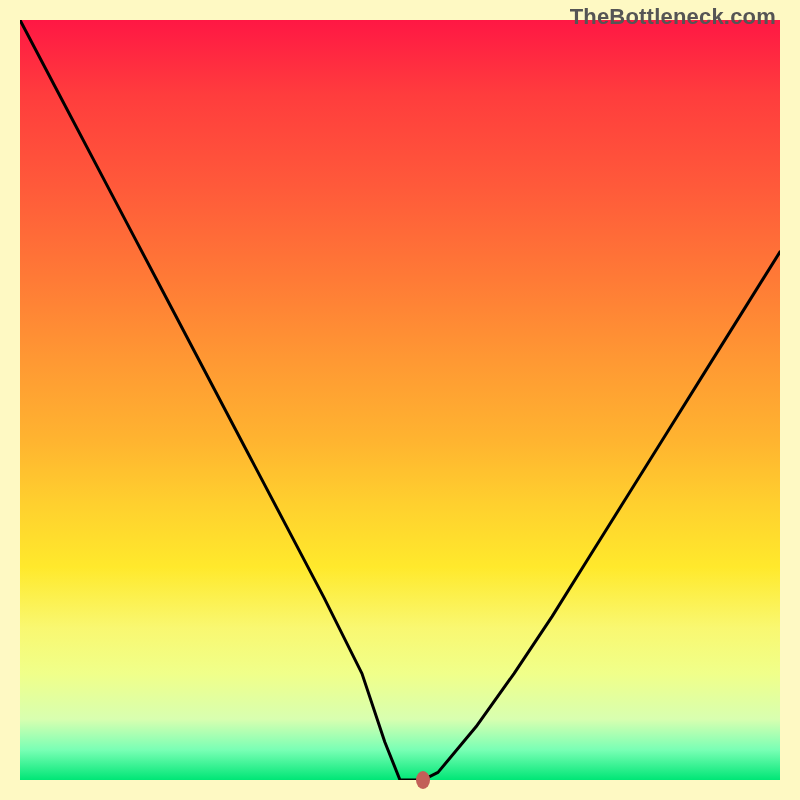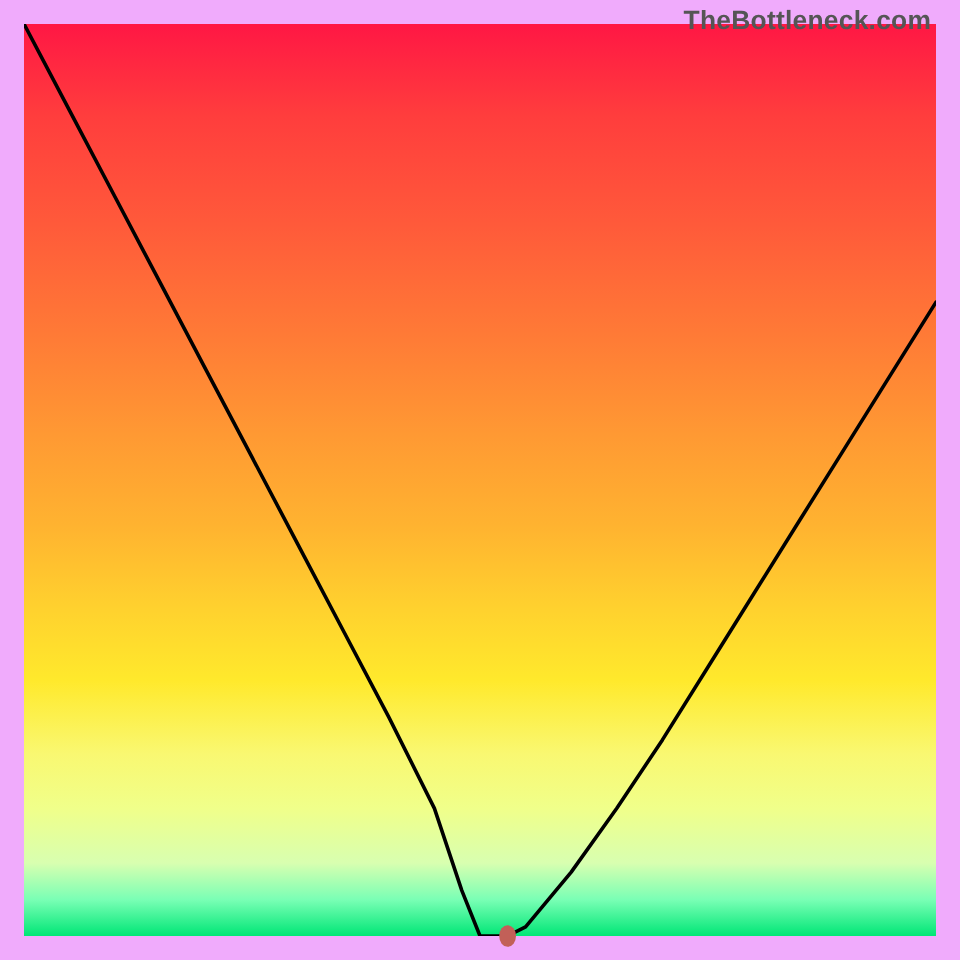--- a/index.html
+++ b/index.html
@@ -1,21 +1,21 @@
 <!DOCTYPE html>
 <html><head>
 <meta charset="utf-8">
 <style>
   * { margin: 0; padding: 0; box-sizing: border-box; }
   html, body { width: 800px; height: 800px; overflow: hidden; background: #000; }
   .frame {
     position: relative;
     width: 800px;
     height: 800px;
-    background: #f0abfc;
+    background: #fef9c3;
   }
   .plot-area {
     position: absolute;
     left: 20px;
     top: 20px;
     width: 760px;
     height: 760px;
     background: linear-gradient(to bottom,
       #ff1744 0%,
       #ff3d3d 10%,

